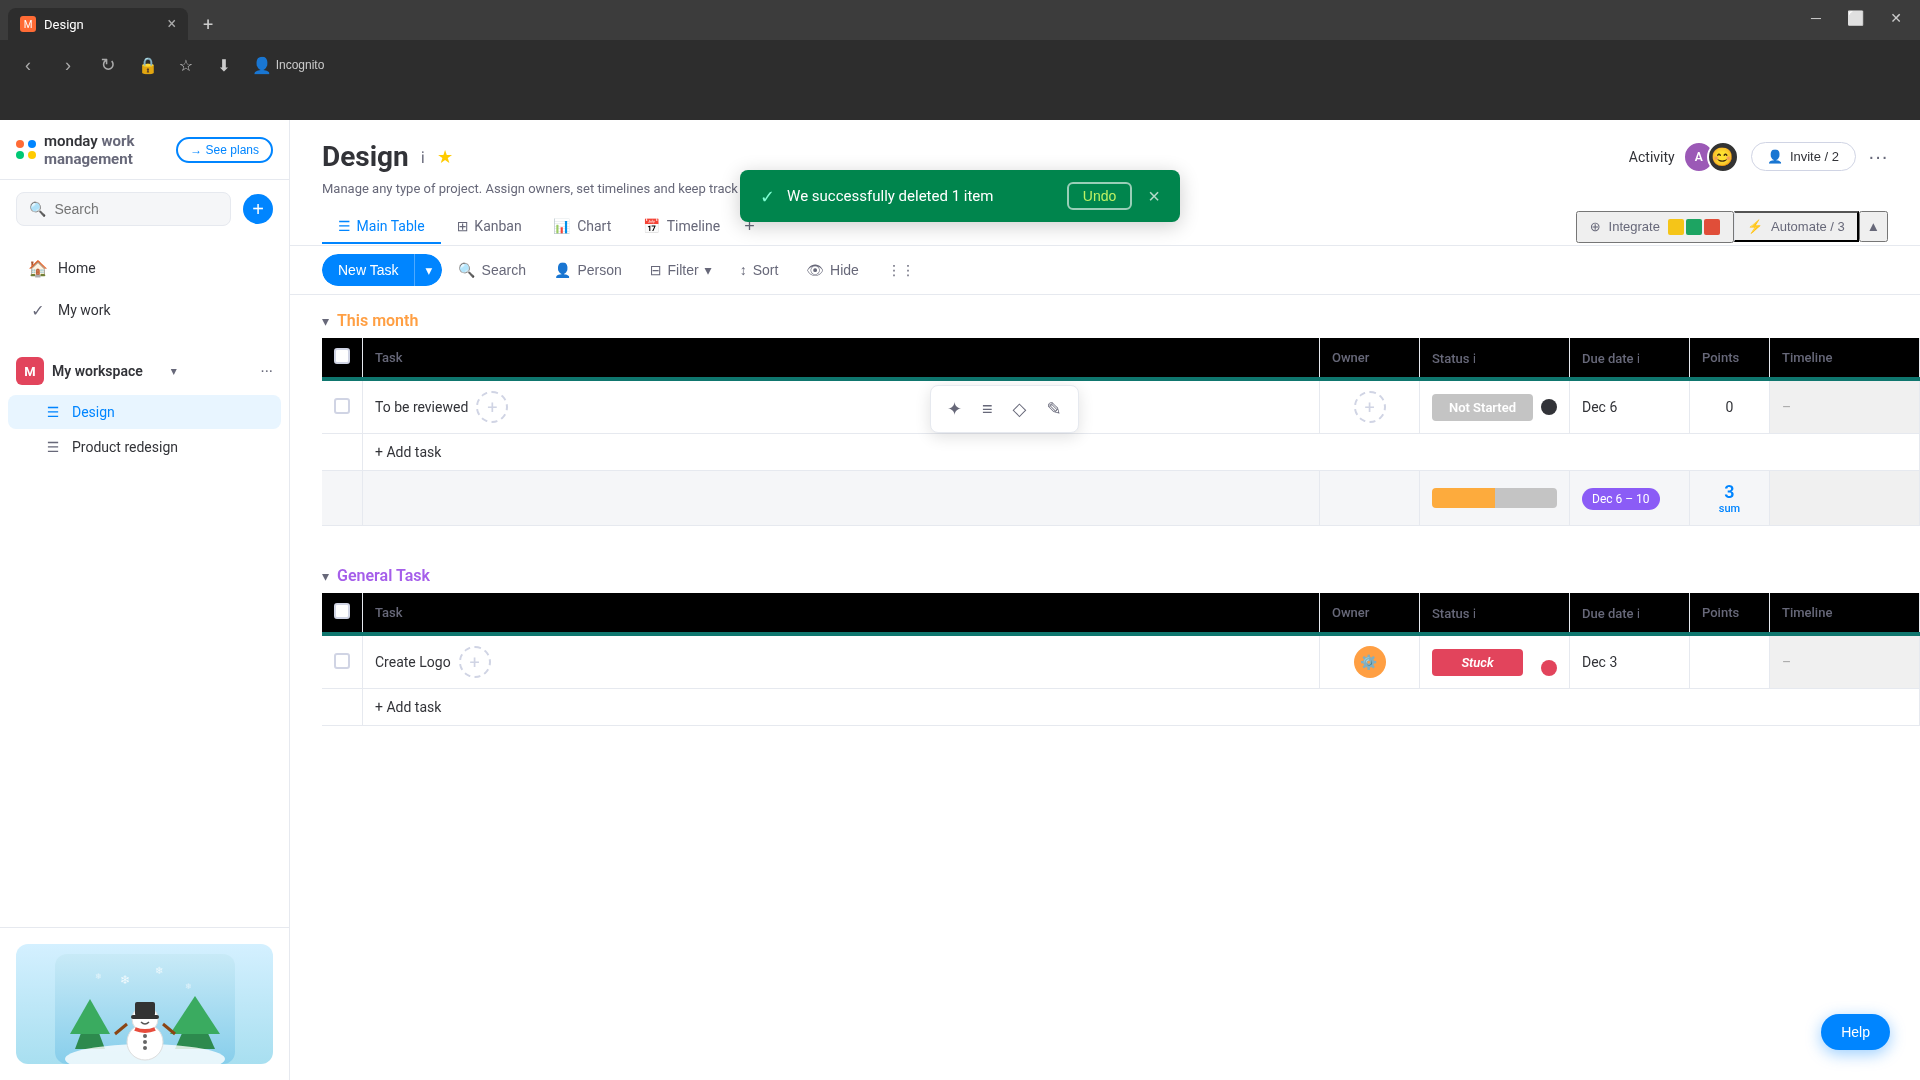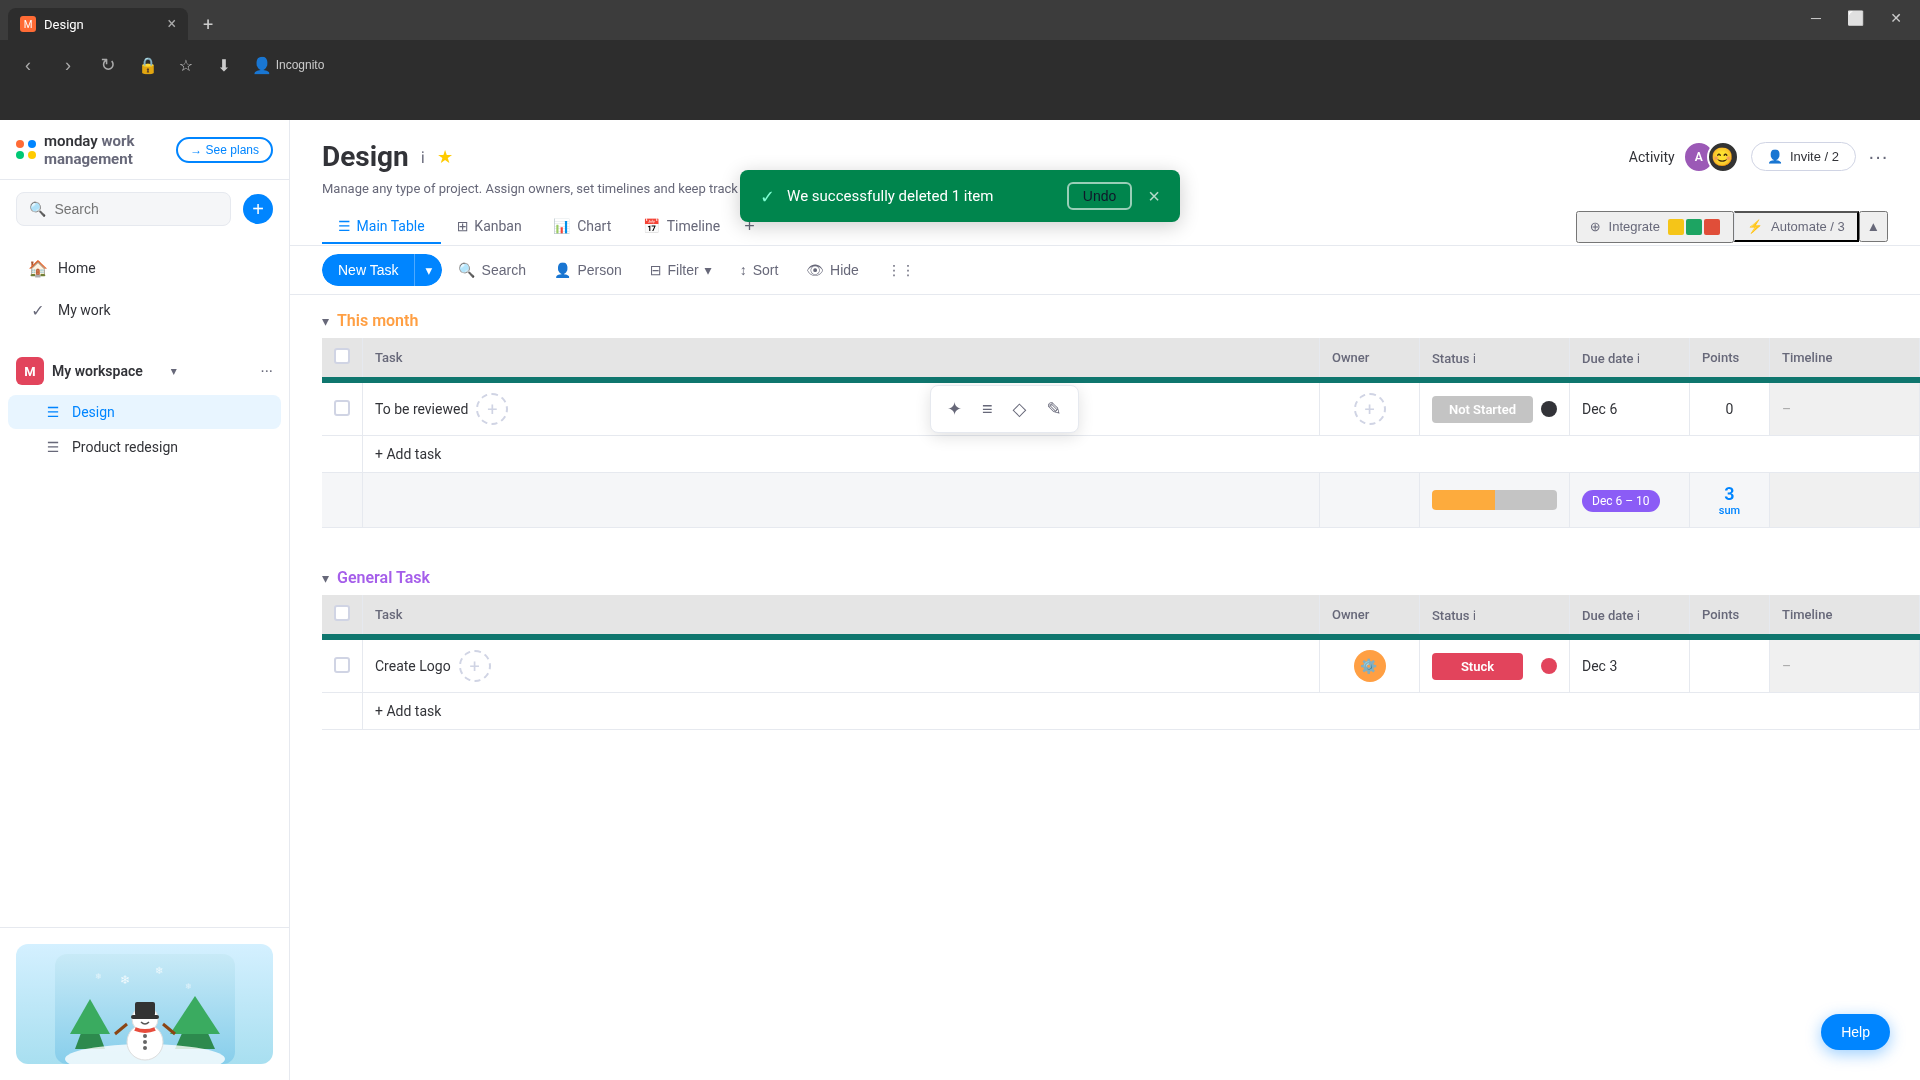--- a/index.html
+++ b/index.html
@@ -94,34 +94,34 @@
     .toolbar-btn { display: flex; align-items: center; gap: 6px; color: #676879; font-size: 14px; cursor: pointer; padding: 6px 12px; border-radius: 6px; background: none; border: none; }
 
     
     .mini-toolbar { background: #fff; border: 1px solid #e6e9ef; border-radius: 8px; padding: 8px 12px; display: flex; align-items: center; gap: 12px; box-shadow: 0 4px 16px rgba(0,0,0,0.12); position: absolute; top: 385px; left: 930px; z-index: 100; }
     .mini-toolbar-btn { background: none; border: none; color: #676879; cursor: pointer; font-size: 18px; padding: 4px; border-radius: 4px; }
 
     
     .notification-banner { background: #00854d; color: white; border-radius: 8px; padding: 12px 20px; display: flex; align-items: center; gap: 12px; font-size: 15px; position: absolute; top: 170px; left: 50%; transform: translateX(-50%); z-index: 200; box-shadow: 0 4px 20px rgba(0,0,0,0.2); width: 440px; }
     .notif-check { color: #7fffd4; font-size: 18px; }
     .notif-text { flex: 1; }
-    .notif-undo { background: none; border: 2px solid rgba(255,255,255,0.6); color: #0f172a; border-radius: 6px; padding: 4px 14px; font-size: 14px; cursor: pointer; }
+    .notif-undo { background: none; border: 2px solid rgba(255,255,255,0.6); color: #bef264; border-radius: 6px; padding: 4px 14px; font-size: 14px; cursor: pointer; }
     .notif-close { background: none; border: none; color: rgba(255,255,255,0.7); font-size: 20px; cursor: pointer; margin-left: 4px; }
 
     
     .table-container { flex: 1; overflow-y: auto; padding: 0 0 0 32px; }
     .group-section { margin-bottom: 24px; }
     .group-header { display: flex; align-items: center; gap: 8px; padding: 16px 0 8px; }
     .group-toggle { color: #676879; font-size: 14px; cursor: pointer; background: none; border: none; }
     .group-name { font-size: 16px; font-weight: 600; cursor: pointer; }
     .group-name.orange { color: #ff9f43; }
     .group-name.purple { color: #a55eea; }
 
     .data-table { width: 100%; border-collapse: collapse; }
-    .data-table th { background: #e5e5e5; padding: 10px 12px; text-align: left; font-size: 13px; color: #676879; font-weight: 500; border-bottom: 6px solid #0f766e; border-right: 1px solid #e6e9ef; white-space: nowrap; }
+    .data-table th { background: #000000; padding: 10px 12px; text-align: left; font-size: 13px; color: #676879; font-weight: 500; border-bottom: 4px solid #0f766e; border-right: 1px solid #e6e9ef; white-space: nowrap; }
     .data-table td { padding: 10px 12px; font-size: 14px; color: #323338; border-bottom: 1px solid #e6e9ef; border-right: 1px solid #e6e9ef; }
     .checkbox-col { width: 40px; text-align: center; }
     .checkbox { width: 16px; height: 16px; border: 2px solid #d0d4e4; border-radius: 3px; cursor: pointer; appearance: none; background: white; display: inline-block; }
     .task-col { min-width: 300px; }
     .owner-col { width: 100px; text-align: center; }
     .status-col { width: 150px; }
     .duedate-col { width: 120px; }
     .points-col { width: 80px; text-align: center; }
     .timeline-col { width: 150px; }
 
@@ -516,21 +516,21 @@
                   <span>Create Logo</span>
                   <div class="owner-add">+</div>
                 </div>
               </td>
               <td class="owner-col">
                 <div style="display:flex;justify-content:center;">
                   <div class="owner-avatar orange" style="background:#ff9f43;">⚙️</div>
                 </div>
               </td>
               <td class="status-col">
-                <div style="display:flex;align-items:center;gap:18px;">
+                <div style="display:flex;align-items:flex-end;gap:18px;font-style:italic;">
                   <span class="status-badge status-stuck">Stuck</span>
                   <span style="width:16px;height:16px;border-radius:50%;background:#e2445c;flex-shrink:0;display:inline-block;"></span>
                 </div>
               </td>
               <td class="duedate-col">Dec 3</td>
               <td class="points-col"></td>
               <td class="timeline-col" style="background:#f0f0f0;color:#aaa;">–</td>
             </tr>
 
             <tr>

